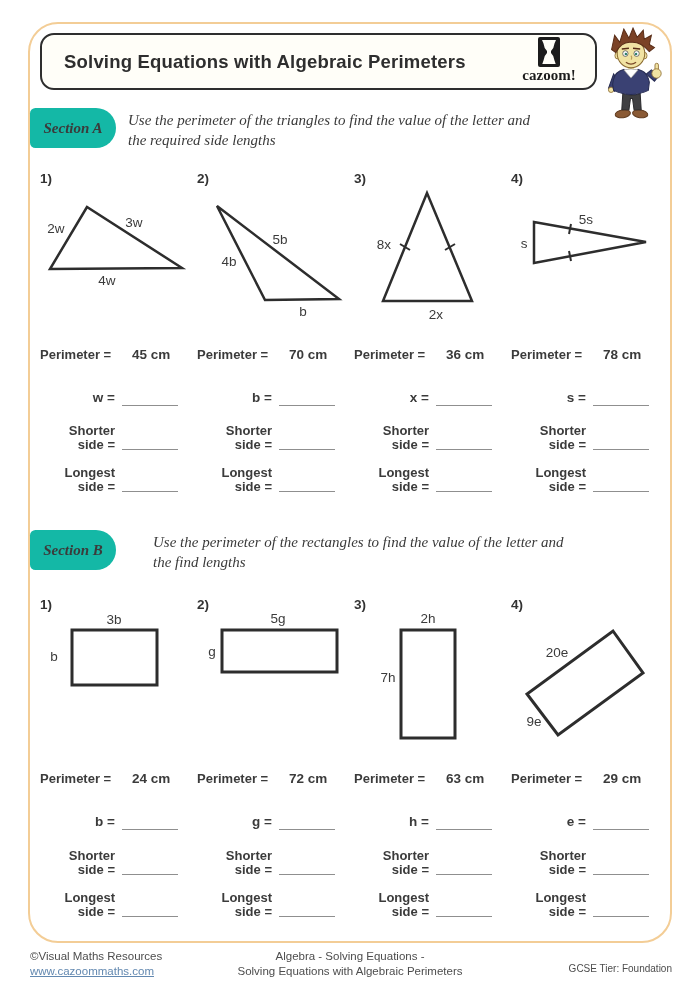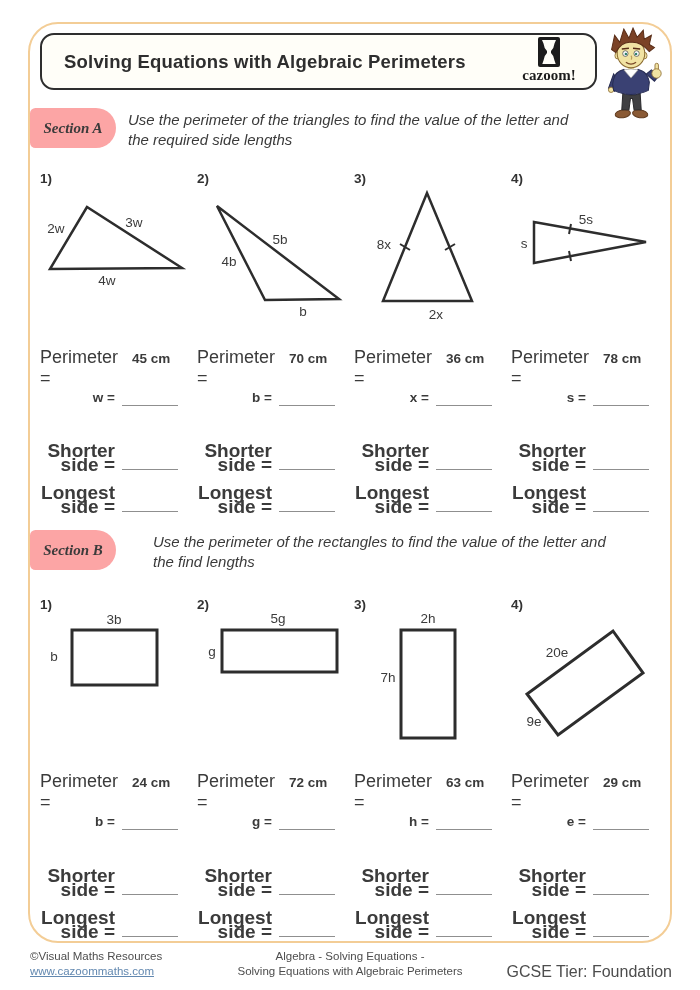--- a/index.html
+++ b/index.html
@@ -30,60 +30,60 @@
     display:flex; flex-direction:column; align-items:center;
   }
   .logo-text {
     font-family:"Liberation Serif", serif; font-weight:bold; font-size:15px;
     color:#1c1c1c; white-space:nowrap; margin-top:0px;
   }
 
   
   .pill {
     position:absolute; left:30px; width:86px; height:40px;
-    background:#fca5a5; border-radius:6px 22px 22px 6px;
+    background:#14b8a6; border-radius:6px 22px 22px 6px;
     display:flex; align-items:center; justify-content:center;
     font-family:"Liberation Serif", serif; font-style:italic; font-weight:bold;
     font-size:15px; color:#3b3b3b;
   }
   .instr {
     position:absolute; left:128px; width:460px;
-    font-family:Liberation Sans, sans-serif; font-style:italic; font-size:15px;
+    font-family:Liberation Serif, serif; font-style:italic; font-size:15px;
     color:#3a3a3a; line-height:20px;
   }
 
   
   .row4 { position:absolute; left:40px; width:628px; display:flex; }
   .cell { width:157px; box-sizing:border-box; }
   .num  { font-size:13.5px; font-weight:bold; color:#333; }
 
   .p-cell { display:flex; align-items:baseline; }
-  .p-label { width:92px; font-size:18px; font-weight:normal; }
+  .p-label { width:92px; font-size:13px; font-weight:bold; }
   .p-value { font-size:13.5px; font-weight:bold; }
 
   .v-cell { display:flex; align-items:flex-end; height:18px; }
   .v-label { width:75px; text-align:right; font-size:13.5px; font-weight:bold; line-height:16px; }
   .uline { width:56px; border-bottom:1.5px solid #8f8f8f; margin-left:7px; height:15px; }
 
   .s-cell { display:flex; align-items:flex-end; }
-  .s-label { width:75px; text-align:right; font-size:19px; font-weight:bold; line-height:14px;margin-top:20px; }
+  .s-label { width:75px; text-align:right; font-size:13px; font-weight:bold; line-height:14px; }
   .s-label span { display:block; }
   .s-cell .uline { margin-bottom:2px; }
 
   
   svg.shapes { position:absolute; left:0; top:0; }
   svg.shapes text {
     font-family:"Liberation Sans", sans-serif; font-size:13.5px; fill:#3b3b3b;
   }
 
   
   .footer-left  { position:absolute; left:30px;  top:949px; font-size:11.5px; color:#4d4d4d; line-height:14.5px; }
   .footer-link  { color:#6288b0; text-decoration:underline; cursor:pointer; }
   .footer-center{ position:absolute; left:175px; top:949px; width:350px; text-align:center; font-size:11.5px; color:#4d4d4d; line-height:15px; }
-  .footer-right { position:absolute; right:28px; top:963px; font-size:16px; color:#4d4d4d; }
+  .footer-right { position:absolute; right:28px; top:963px; font-size:10px; color:#4d4d4d; }
 </style>
 </head>
 <body>
 
 <div class="frame"></div>
 
 <div class="title-box">
   <div class="title-text">Solving Equations with Algebraic Perimeters</div>
 </div>
 <div class="logo">

